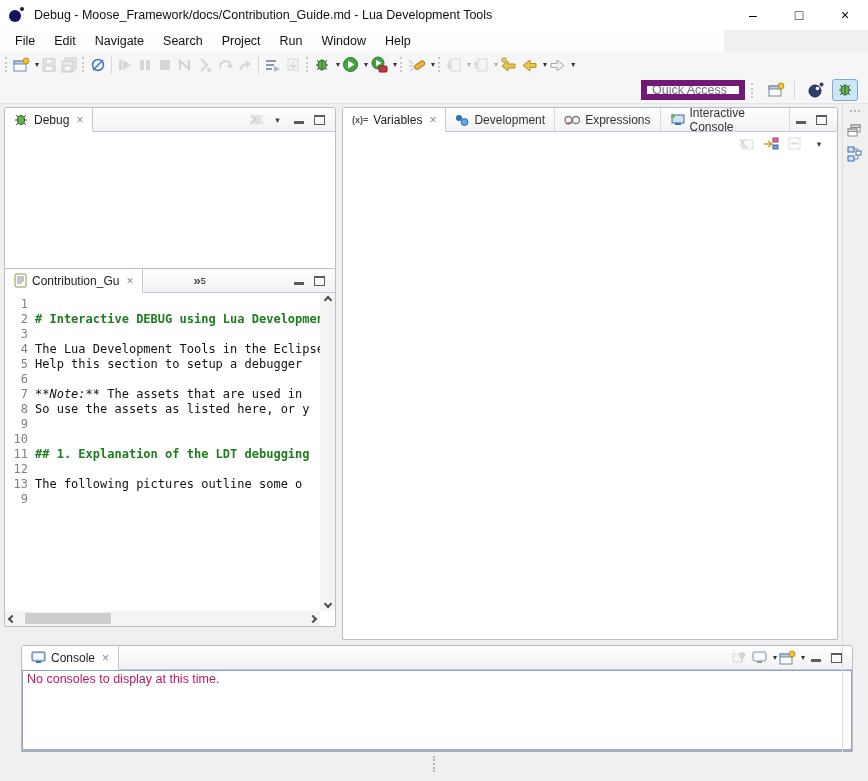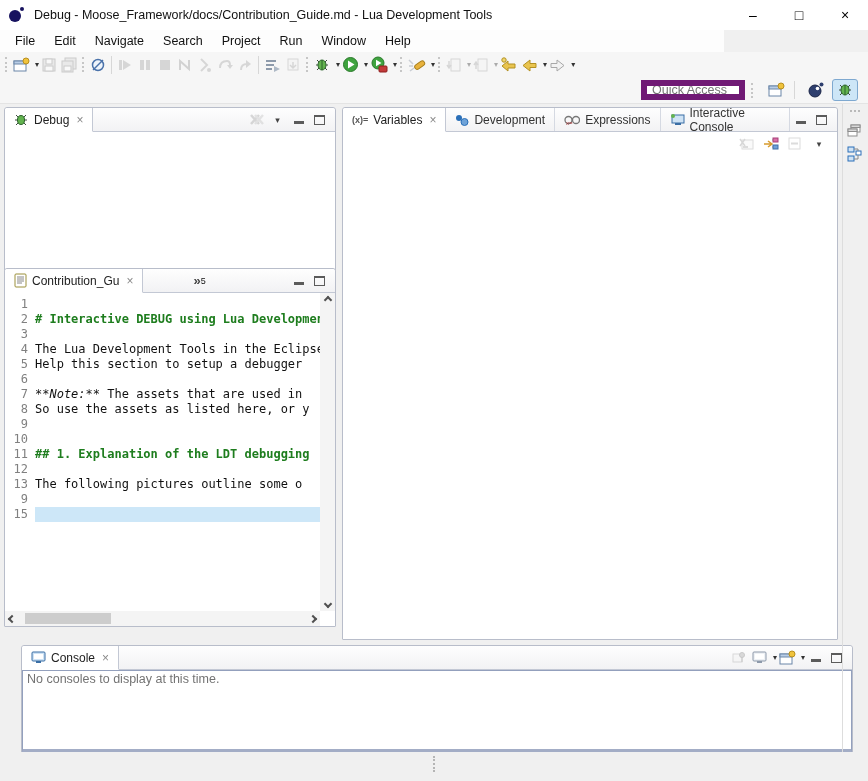--- a/index.html
+++ b/index.html
@@ -63,21 +63,21 @@
   .chev.up{transform:rotate(-135deg)}
   .chev.down{transform:rotate(45deg)}
   .chev.left{transform:rotate(135deg)}
   .chev.right{transform:rotate(-45deg)}
 
   
   .vtoolbar{height:23px;display:flex;justify-content:flex-end;align-items:center;padding-right:6px;background:#fff;flex:none}
   .vtoolbar .hbtn{width:24px}
 
   
-  .console-body{flex:1;margin:0;background:#fff;border:1px solid #93a0bd;border-bottom:3px solid #a3adc6;padding:1px 4px;font-size:12.5px;color:#737373}
+  .console-body{flex:1;margin:0;background:#fff;border:1px solid #93a0bd;border-bottom:3px solid #a3adc6;padding:1px 4px;font-size:12.5px;color:#be185d}
 
   
   .rtrim{position:absolute;left:842px;top:104px;width:24px;height:648px;border-left:1px solid #ddd;display:flex;flex-direction:column;align-items:center;padding-top:2px}
   .rtrim .dots{width:2px;height:10px;border-left:2px dotted #b9b9b9;margin-bottom:4px;transform:rotate(90deg)}
   .rtbtn{width:20px;height:20px;display:flex;align-items:center;justify-content:center;margin-bottom:4px}
 
   
   .statusbar{position:absolute;left:0;top:752px;width:868px;height:29px;background:#f0f0f0;display:flex;justify-content:center}
   .sdots{width:2px;height:16px;border-left:2px dotted #b5b5b5;margin-top:4px}
 
@@ -440,21 +440,20 @@
       <div class="eline"><span class="ln">5</span><span class="codewrap"><span>Help this section to setup a debugger</span></span></div>
       <div class="eline"><span class="ln">6</span><span class="codewrap"><span></span></span></div>
       <div class="eline"><span class="ln">7</span><span class="codewrap"><span class="em-it">**Note:**</span><span> The assets that are used in</span></span></div>
       <div class="eline"><span class="ln">8</span><span class="codewrap"><span>So use the assets as listed here, or y</span></span></div>
       <div class="eline"><span class="ln">9</span><span class="codewrap"><span></span></span></div>
       <div class="eline"><span class="ln">10</span><span class="codewrap"><span></span></span></div>
       <div class="eline"><span class="ln">11</span><span class="codewrap hgreen"><span>## 1. Explanation of the LDT debugging</span></span></div>
       <div class="eline"><span class="ln">12</span><span class="codewrap"><span></span></span></div>
       <div class="eline"><span class="ln">13</span><span class="codewrap"><span>The following pictures outline some o</span></span></div>
       <div class="eline"><span class="ln">9</span><span class="codewrap"><span></span></span></div>
-      <div class="eline current"><span class="ln">15</span><span class="codewrap"><span></span></span></div>
     </div>
     <div class="vscroll">
       <span class="chev up"></span>
       <span class="chev down"></span>
     </div>
     <div class="hscroll">
       <span class="chev left"></span>
       <span class="hthumb"></span>
       <span class="hsp"></span>
       <span class="chev right"></span>

